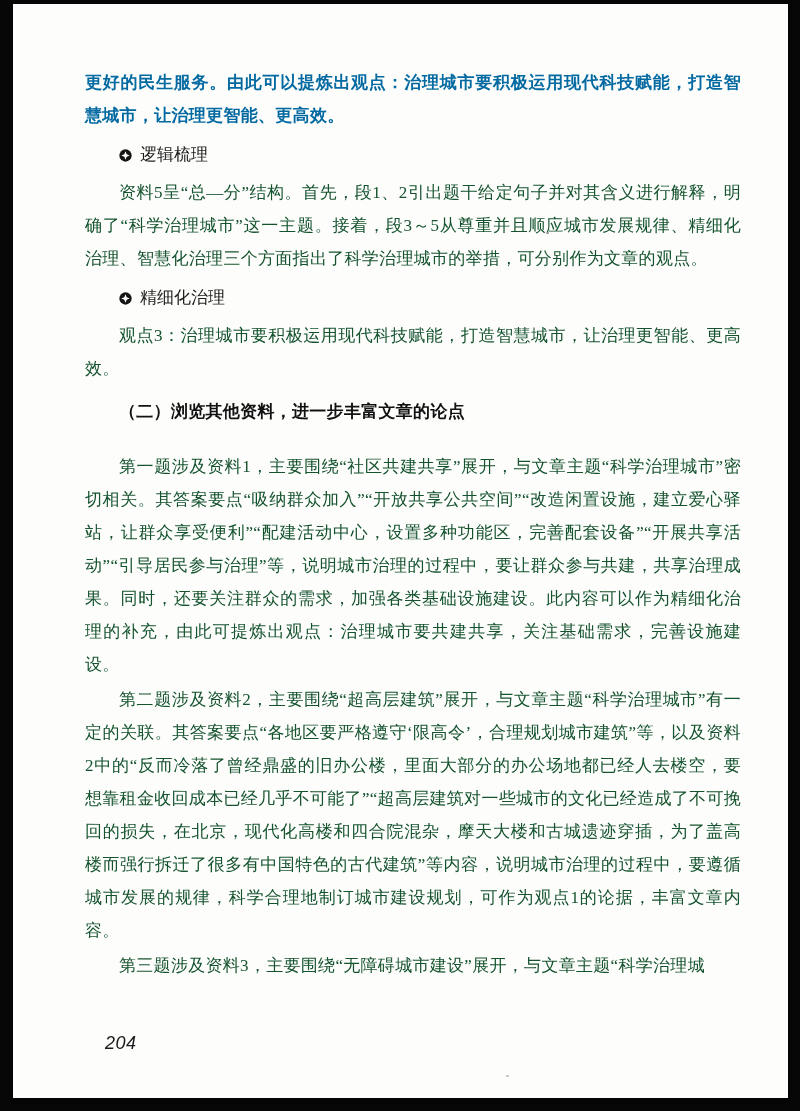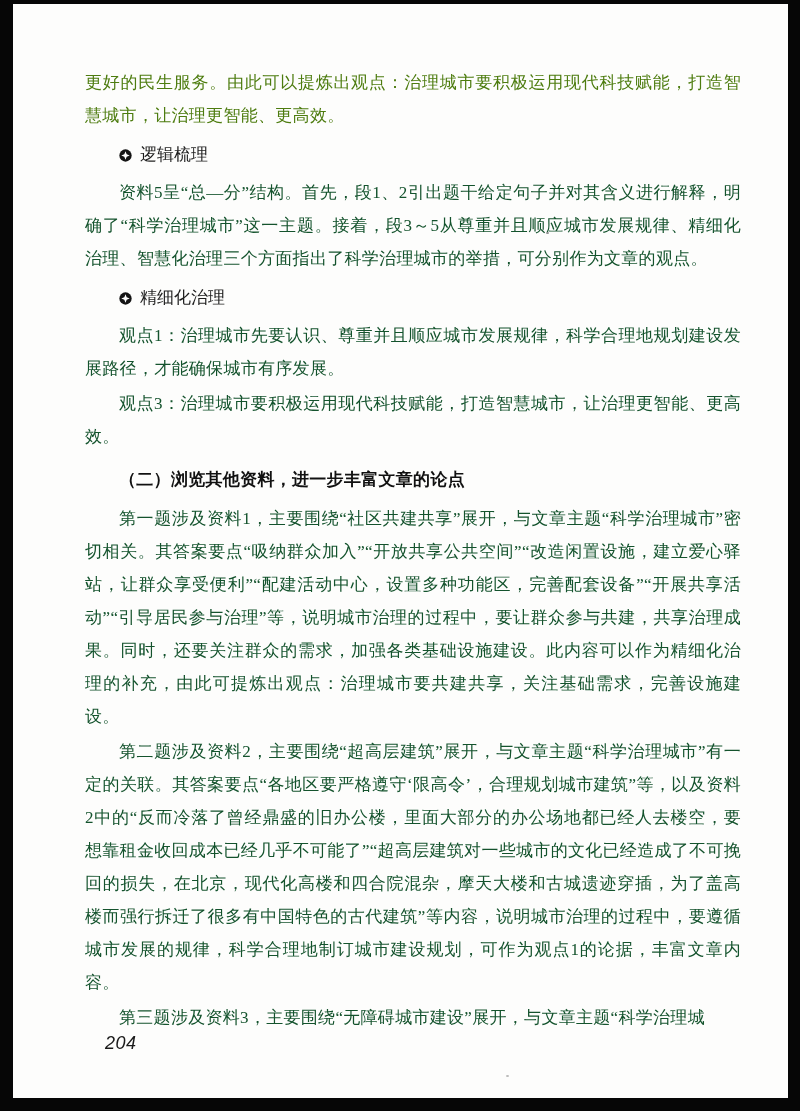--- a/index.html
+++ b/index.html
@@ -28,22 +28,22 @@
   .para {
     font-size: 17px;
     line-height: 33px;
     letter-spacing: 0.3px;
     text-align: justify;
     margin: 2px 0;
     color: #14532d;
   }
   .para.indent { text-indent: 2em; }
   .para.bold-lead {
-    font-weight: normal;
-    color: #4d7c0f;
+    font-weight: bold;
+    color: #0369a1;
   }
   .bullet-heading {
     display: flex;
     align-items: center;
     gap: 8px;
     margin: 8px 0 6px 0;
     padding-left: 2em;
     font-size: 17px;
     line-height: 30px;
     color: #1d1d1d;
@@ -53,21 +53,21 @@
     height: 13px;
     display: inline-block;
     flex: 0 0 auto;
   }
   .bullet-icon svg { display: block; width: 13px; height: 13px; }
   .section-heading {
     font-size: 17px;
     line-height: 33px;
     font-weight: bold;
     color: #111111;
-    margin: 10px 0 6px 0;
+    margin: 10px 0 22px 0;
     padding-left: 2em;
     letter-spacing: 0.3px;
   }
   .page-number {
     position: absolute;
     left: 92px;
     bottom: 44px;
     font-size: 18px;
     letter-spacing: 0.5px;
     color: #1b1b1b;
@@ -105,21 +105,20 @@
     <div class="bullet-heading">
       <span class="bullet-icon">
         <svg viewBox="0 0 20 20" aria-hidden="true">
           <circle cx="10" cy="10" r="9.5" fill="#141414"></circle>
           <path d="M10 3.5 L11.8 8.2 L16.5 10 L11.8 11.8 L10 16.5 L8.2 11.8 L3.5 10 L8.2 8.2 Z" fill="#ffffff"></path>
         </svg>
       </span>
       <span>精细化治理</span>
     </div>
 
-    <p class="para indent">观点1：治理城市先要认识、尊重并且顺应城市发展规律，科学合理地规划建设发展路径，才能确保城市有序发展。</p>
     <p class="para indent">观点3：治理城市要积极运用现代科技赋能，打造智慧城市，让治理更智能、更高效。</p>
 
     <div class="section-heading">（二）浏览其他资料，进一步丰富文章的论点</div>
 
     <p class="para indent">第一题涉及资料1，主要围绕“社区共建共享”展开，与文章主题“科学治理城市”密切相关。其答案要点“吸纳群众加入”“开放共享公共空间”“改造闲置设施，建立爱心驿站，让群众享受便利”“配建活动中心，设置多种功能区，完善配套设备”“开展共享活动”“引导居民参与治理”等，说明城市治理的过程中，要让群众参与共建，共享治理成果。同时，还要关注群众的需求，加强各类基础设施建设。此内容可以作为精细化治理的补充，由此可提炼出观点：治理城市要共建共享，关注基础需求，完善设施建设。</p>
     <p class="para indent">第二题涉及资料2，主要围绕“超高层建筑”展开，与文章主题“科学治理城市”有一定的关联。其答案要点“各地区要严格遵守‘限高令’，合理规划城市建筑”等，以及资料2中的“反而冷落了曾经鼎盛的旧办公楼，里面大部分的办公场地都已经人去楼空，要想靠租金收回成本已经几乎不可能了”“超高层建筑对一些城市的文化已经造成了不可挽回的损失，在北京，现代化高楼和四合院混杂，摩天大楼和古城遗迹穿插，为了盖高楼而强行拆迁了很多有中国特色的古代建筑”等内容，说明城市治理的过程中，要遵循城市发展的规律，科学合理地制订城市建设规划，可作为观点1的论据，丰富文章内容。</p>
     <p class="para indent">第三题涉及资料3，主要围绕“无障碍城市建设”展开，与文章主题“科学治理城</p>
 
   </div>
 

